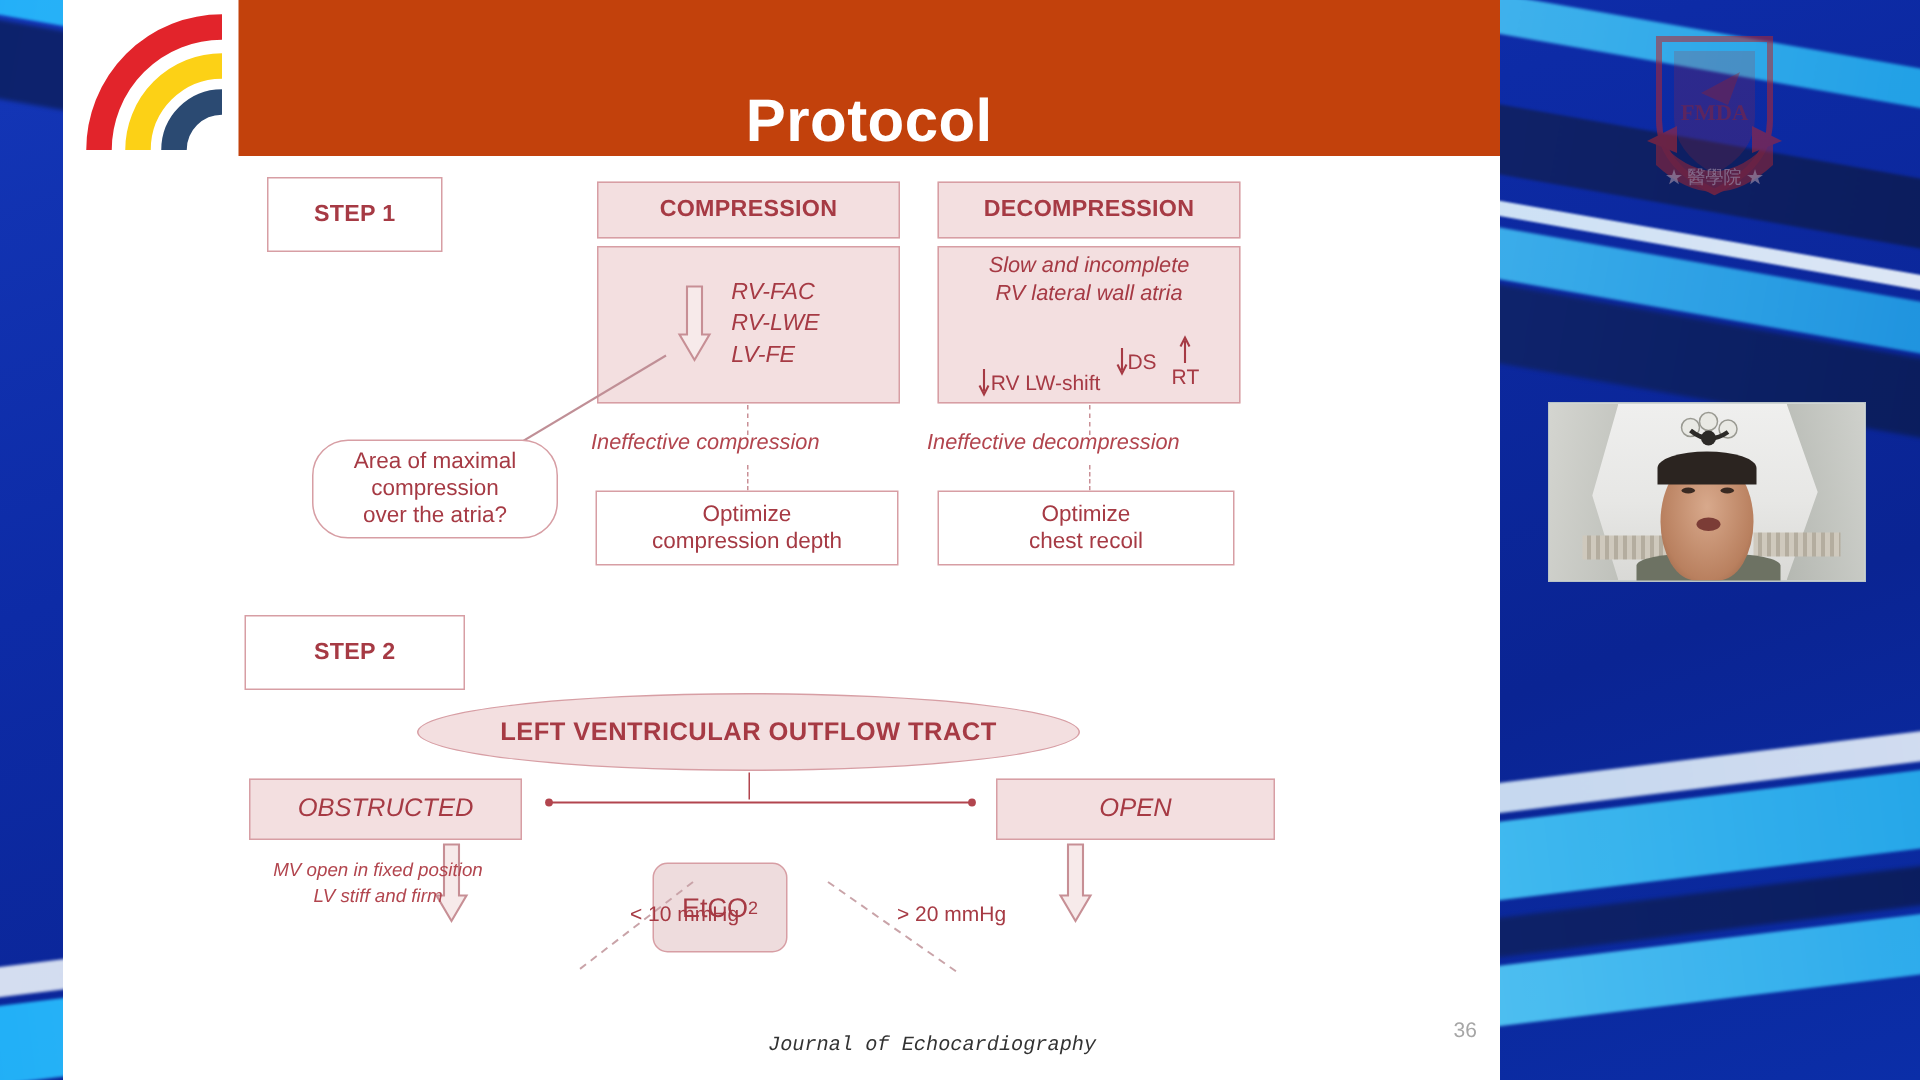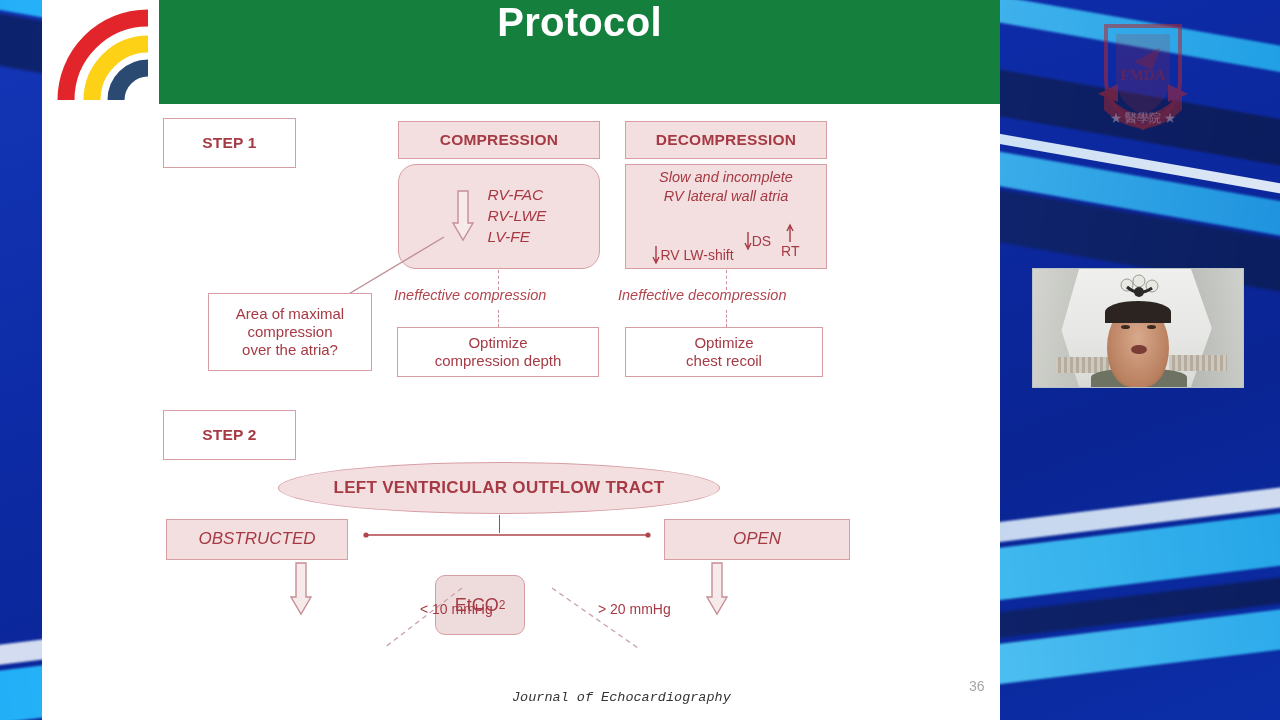--- a/index.html
+++ b/index.html
@@ -71,21 +71,21 @@
            background:repeating-linear-gradient(90deg,#cfc9bd 0 3px,#b4ad9f 3px 6px);}
 
   
   .slide{position:absolute;left:42px;top:0;width:958px;height:720px;background:#ffffff;}
 
   
   .logo{position:absolute;left:10px;top:4px;width:112px;height:100px;}
 
   
   .banner{position:absolute;left:117px;top:0;width:841px;height:104px;
-          background:#15803d;display:flex;align-items:flex-start;justify-content:center;}
+          background:#c2410c;display:flex;align-items:flex-end;justify-content:center;}
   .banner h1{margin:0;color:#ffffff;font-size:40px;font-weight:bold;letter-spacing:.3px;}
 
   
   .fig{position:absolute;left:0;top:104px;width:958px;height:616px;}
 
   
   .box{position:absolute;box-sizing:border-box;border:1px solid #d79ea4;
        display:flex;align-items:center;justify-content:center;text-align:center;
        color:#a63a44;line-height:1.18;}
   .fill{background:#f3dfe0;}
@@ -172,29 +172,29 @@
         <path d="M64 96 A32 32 0 0 1 96 64" fill="none" stroke="#2b4a72" stroke-width="17" stroke-linecap="butt"></path>
       </svg>
     </div>
 
     <div class="banner">
       <h1>Protocol</h1>
     </div>
 
     <div class="fig">
 
-      <div class="box white hdr" style="left:121px;top:14px;width:133px;height:50px;">
+      <div class="box white hdr" style="left:136px;top:14px;width:117px;height:50px;">
         <span>STEP 1</span>
       </div>
 
       <div class="box fill hdr" style="left:356px;top:17px;width:202px;height:38px;">
         <span>COMPRESSION</span>
       </div>
 
-      <div class="box fill" style="left:356px;top:60px;width:202px;height:105px;border-radius:18px;">
+      <div class="box fill" style="left:356px;top:60px;width:202px;height:105px;">
         <div style="display:flex;align-items:center;gap:14px;">
           <span>
             <svg viewBox="0 0 22 54" width="22" height="54">
               <path d="M6 2 H16 V34 H21 L11 51 L1 34 H6 Z" fill="#f7eaea" stroke="#c78f95" stroke-width="1.4"></path>
             </svg>
           </span>
           <span class="ital" style="font-size:15.5px;line-height:1.35;text-align:left;">
             <span>RV-FAC</span><br>
             <span>RV-LWE</span><br>
             <span>LV-FE</span>
@@ -244,36 +244,36 @@
       <div class="vline" style="left:456px;top:206px;height:17px;"></div>
 
       <div class="vline" style="left:684px;top:166px;height:20px;"></div>
       <div class="lbl" style="left:576px;top:183px;">Ineffective decompression</div>
       <div class="vline" style="left:684px;top:206px;height:17px;"></div>
 
       <svg style="position:absolute;left:290px;top:125px;width:120px;height:80px;">
         <line x1="5" y1="72" x2="112" y2="8" stroke="#c08f96" stroke-width="1.4"></line>
       </svg>
 
-      <div class="box white" style="left:166px;top:189px;width:164px;height:78px;flex-direction:column;font-size:15px;">
+      <div class="box white" style="left:166px;top:189px;width:164px;height:66px;flex-direction:column;font-size:15px;border-radius:24px;">
         <span>Area of maximal</span>
         <span>compression</span>
         <span>over the atria?</span>
       </div>
 
       <div class="box white" style="left:355px;top:223px;width:202px;height:50px;flex-direction:column;font-size:15px;">
         <span>Optimize</span>
         <span>compression depth</span>
       </div>
       <div class="box white" style="left:583px;top:223px;width:198px;height:50px;flex-direction:column;font-size:15px;">
         <span>Optimize</span>
         <span>chest recoil</span>
       </div>
 
-      <div class="box white hdr" style="left:121px;top:306px;width:133px;height:50px;">
+      <div class="box white hdr" style="left:121px;top:306px;width:147px;height:50px;">
         <span>STEP 2</span>
       </div>
 
       <div class="oval" style="left:236px;top:358px;width:442px;height:52px;">
         <span>LEFT VENTRICULAR OUTFLOW TRACT</span>
       </div>
 
       <div class="vline" style="left:457px;top:411px;height:18px;border-left:1px solid #b2454e;"></div>
       <svg style="position:absolute;left:320px;top:424px;width:290px;height:14px;">
         <line x1="4" y1="7" x2="286" y2="7" stroke="#b2454e" stroke-width="1.3"></line>
@@ -292,20 +292,24 @@
         <svg viewBox="0 0 24 56" width="24" height="56">
           <path d="M7 2 H17 V36 H22 L12 53 L2 36 H7 Z" fill="#f7eaea" stroke="#c78f95" stroke-width="1.4"></path>
         </svg>
       </div>
       <div style="position:absolute;left:663px;top:457px;">
         <svg viewBox="0 0 24 56" width="24" height="56">
           <path d="M7 2 H17 V36 H22 L12 53 L2 36 H7 Z" fill="#f7eaea" stroke="#c78f95" stroke-width="1.4"></path>
         </svg>
       </div>
 
+      <div class="lbl" style="left:120px;top:468px;font-size:12.5px;line-height:1.35;text-align:center;white-space:normal;width:180px;">
+        <span>MV open in fixed position</span><br>
+        <span>LV stiff and firm</span>
+      </div>
 
       <div class="etco2" style="left:393px;top:447px;width:90px;height:60px;margin-top:24px;">
         <span>EtCO</span>
           <sub style="font-size:12px;">2</sub>
       </div>
 
       <svg style="position:absolute;left:296px;top:462px;width:390px;height:90px;">
         <line x1="124" y1="22" x2="46" y2="82" stroke="#c9a3a8" stroke-width="1.3" stroke-dasharray="5,4"></line>
         <line x1="214" y1="22" x2="300" y2="82" stroke="#c9a3a8" stroke-width="1.3" stroke-dasharray="5,4"></line>
       </svg>

